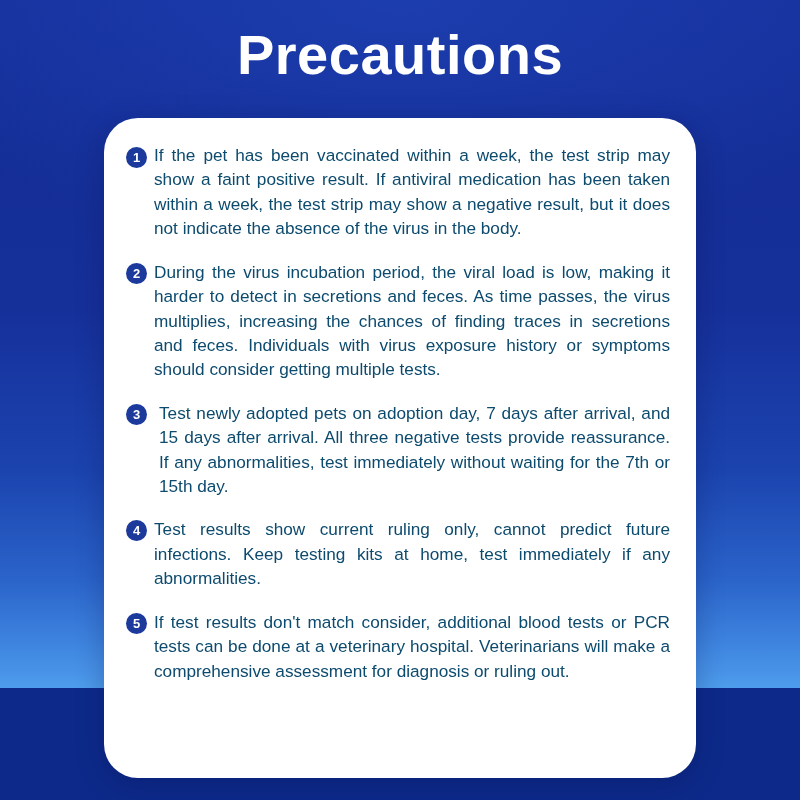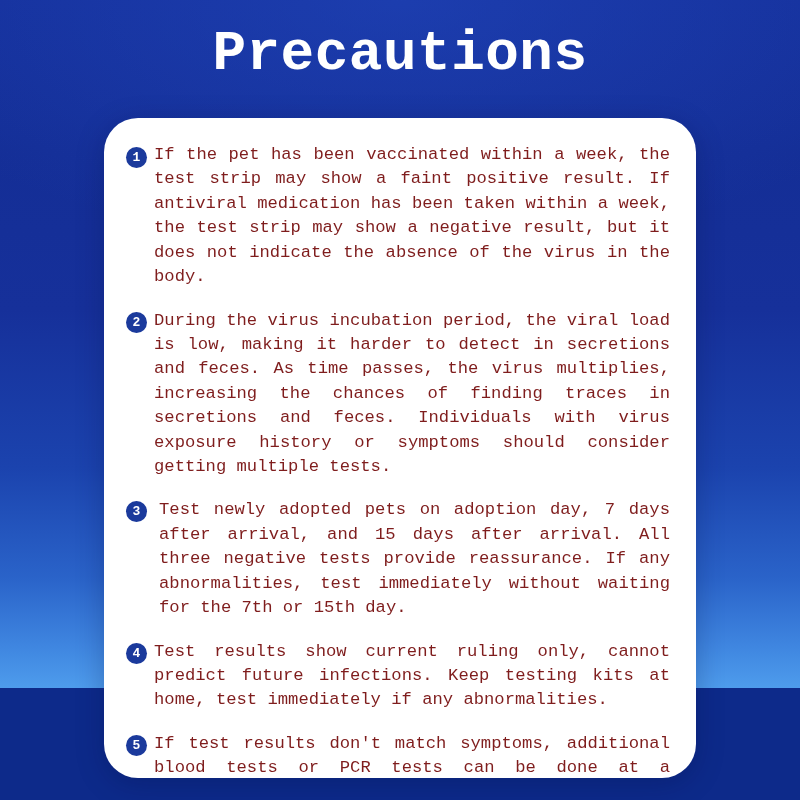--- a/index.html
+++ b/index.html
@@ -20,21 +20,20 @@
     background:
       linear-gradient(180deg,
         #15309b 0%,
         #142e96 22%,
         #16309a 45%,
         #1b43ae 68%,
         #2a63c9 84%,
         #3f86e0 94%,
         #4e9cec 100%);
     box-sizing: border-box;
-    font-family: Liberation Mono, monospace;
   }
   .page::before {
     content: "";
     position: absolute;
     left: 0; top: 0;
     width: 100%;
     height: 100%;
     background: radial-gradient(120% 60% at 50% 0%, rgba(34,72,190,0.55) 0%, rgba(18,42,140,0.0) 60%);
     pointer-events: none;
   }
@@ -79,21 +78,21 @@
     background: #1b3a9c;
     color: #ffffff;
     font-size: 13px;
     font-weight: bold;
     line-height: 21px;
     text-align: center;
     margin-top: 3px;
     margin-right: 7px;
   }
   .text {
-    color: #7f1d1d;
+    color: #0c4a6e;
     font-size: 17.2px;
     line-height: 1.42;
     text-align: justify;
     text-justify: inter-word;
     hyphens: auto;
     flex: 1 1 auto;
   }
   .item.i1 .text { margin-top: -1px; }
   .item.i3 .text { padding-left: 5px; }
 </style>
@@ -121,17 +120,17 @@
       <div class="text">Test newly adopted pets on adoption day, 7 days after arrival, and 15 days after arrival. All three negative tests provide reassurance. If any abnormalities, test immediately without waiting for the 7th or 15th day.</div>
     </div>
 
     <div class="item i4">
       <div class="bullet">4</div>
       <div class="text">Test results show current ruling only, cannot predict future infections. Keep testing kits at home, test immediately if any abnormalities.</div>
     </div>
 
     <div class="item i5">
       <div class="bullet">5</div>
-      <div class="text">If test results don't match symptoms, additional blood tests or PCR tests can be done at a veterinary hospital. Veterinarians will make a comprehensive assessment for diagnosis or ruling out.</div>
+      <div class="text">If test results don't match consider, additional blood tests or PCR tests can be done at a veterinary hospital. Veterinarians will make a comprehensive assessment for diagnosis or ruling out.</div>
     </div>
 
   </div>
 </div>
 
 </body></html>

